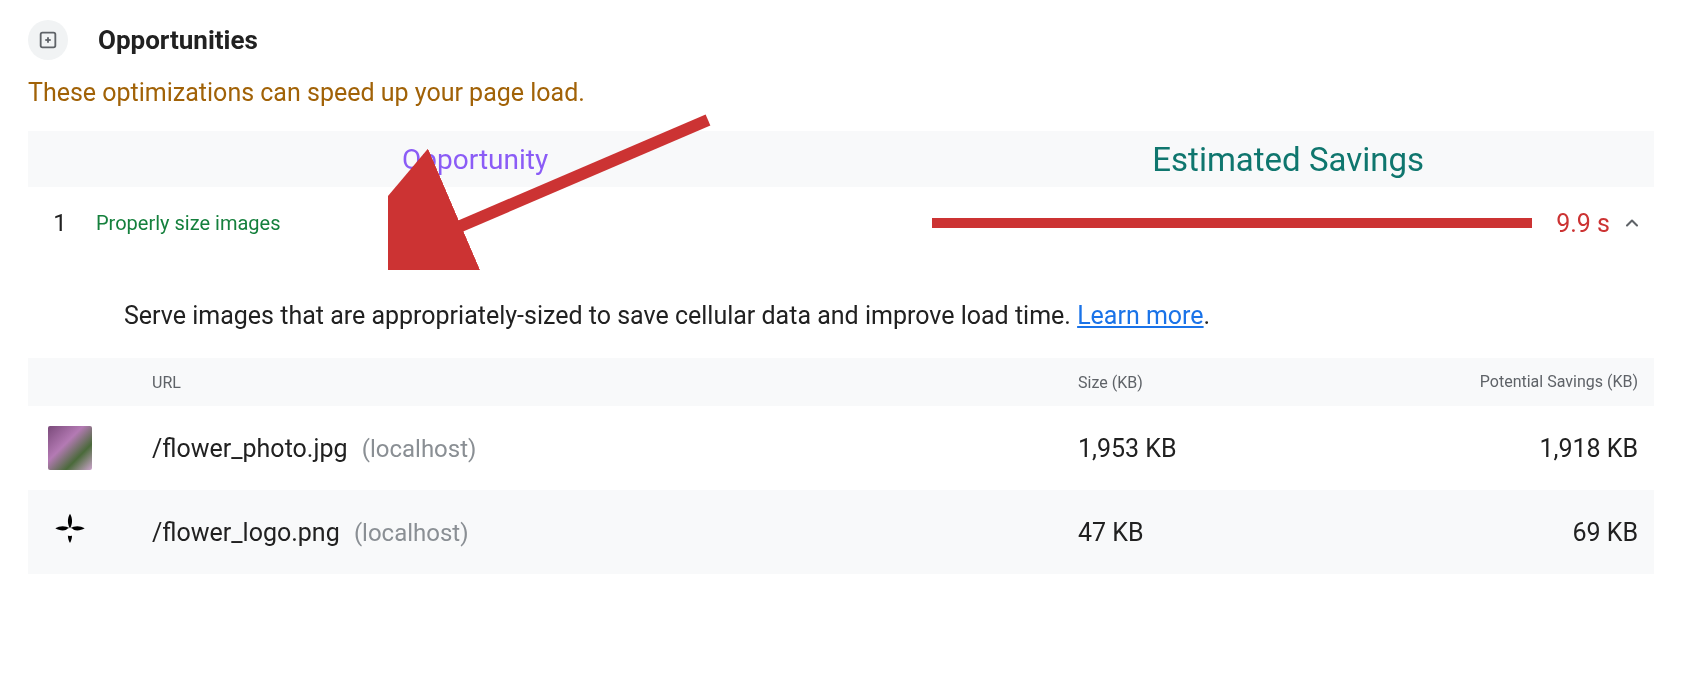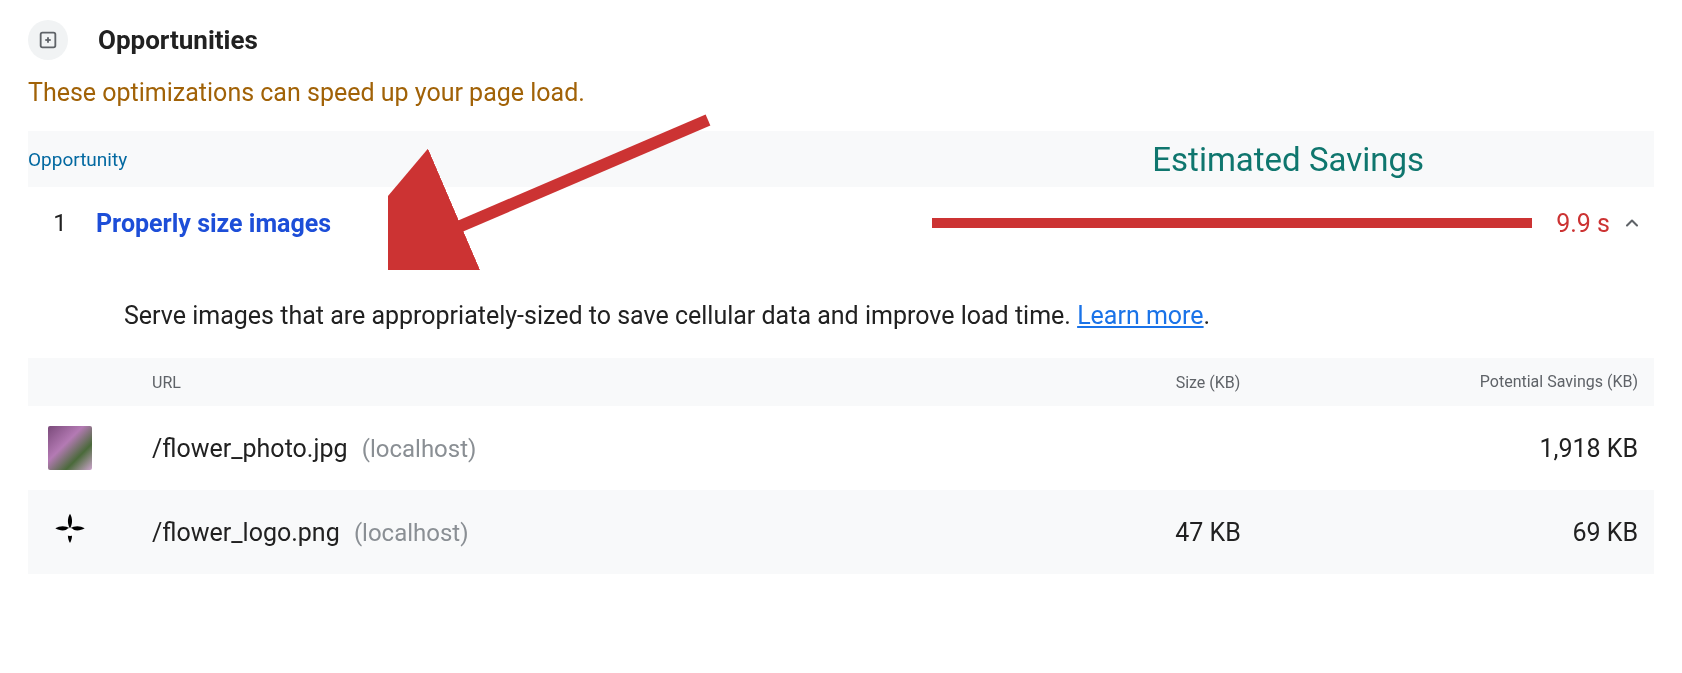--- a/index.html
+++ b/index.html
@@ -41,22 +41,23 @@
     width: 100%;
   }
   .table-header-row {
     display: flex;
     background: #f8f9fa;
     height: 56px;
     align-items: center;
   }
   .col-left {
     flex: 1 1 55%;
-    font-size: 19px;
-    color: #0369a1;
+    text-align: center;
+    font-size: 28px;
+    color: #8b5cf6;
   }
   .col-right {
     flex: 1 1 45%;
     text-align: center;
     font-size: 33px;
     color: #0f766e;
   }
   .opportunity-row {
     display: flex;
     align-items: center;
@@ -65,24 +66,23 @@
     cursor: pointer;
   }
   .opp-index {
     width: 48px;
     font-size: 24px;
     text-align: center;
     color: #212121;
   }
   .opp-title {
     flex: 1 1 50%;
-    font-size: 25px;
-    color: #1d4ed8;
+    font-size: 20px;
+    color: #15803d;
     padding-left: 12px;
-    font-weight: bold;
   }
   .opp-bar-wrap {
     flex: 1 1 40%;
     display: flex;
     align-items: center;
     gap: 24px;
     padding-right: 8px;
   }
   .opp-bar {
     flex: 1;
@@ -148,21 +148,21 @@
     background: linear-gradient(135deg,#7a4a7a 0%, #b47ab4 40%, #4a6a3a 70%, #cda5cd 100%);
   }
   .thumb-logo {
     display: flex;
     align-items: center;
     justify-content: center;
     color: #000;
   }
   .dcol-url { flex: 1 1 auto; padding-left: 18px; }
   .dcol-url .host { color: #8a8f94; margin-left: 8px; font-size: 24px;}
-  .dcol-size { width: 260px; text-align: center; }
+  .dcol-size { width: 260px; text-align: left; }
   .dcol-savings { width: 300px; text-align: right; }
   .head-savings { line-height: 1.25; }
   .annotation-arrow {
     position: absolute;
     pointer-events: none;
     z-index: 5;
   }
   .panel-wrap { position: relative; }
 </style>
 </head>
@@ -216,20 +216,21 @@
       </div>
 
       <div class="detail-body-row">
         <div class="dcol-thumb">
           <div class="thumb thumb-photo"></div>
         </div>
         <div class="dcol-url">
           <span>/flower_photo.jpg</span>
           <span class="host">(localhost)</span>
         </div>
+        <div class="dcol-size">1,953 KB</div>
         <div class="dcol-savings">1,918 KB</div>
       </div>
 
       <div class="detail-body-row alt">
         <div class="dcol-thumb">
           <div class="thumb thumb-logo">
             <svg width="44" height="44" viewBox="0 0 24 24" fill="#000">
               <path d="M12 2c1.5 2.5 1.5 5.5 0 8 2.5-1.5 5.5-1.5 8 0-2.5 1.5-5.5 1.5-8 0 1.5 2.5 1.5 5.5 0 8-1.5-2.5-1.5-5.5 0-8-2.5 1.5-5.5 1.5-8 0 2.5-1.5 5.5-1.5 8 0-1.5-2.5-1.5-5.5 0-8z"></path>
               <circle cx="12" cy="12" r="2.2" fill="#fff"></circle>
             </svg>

